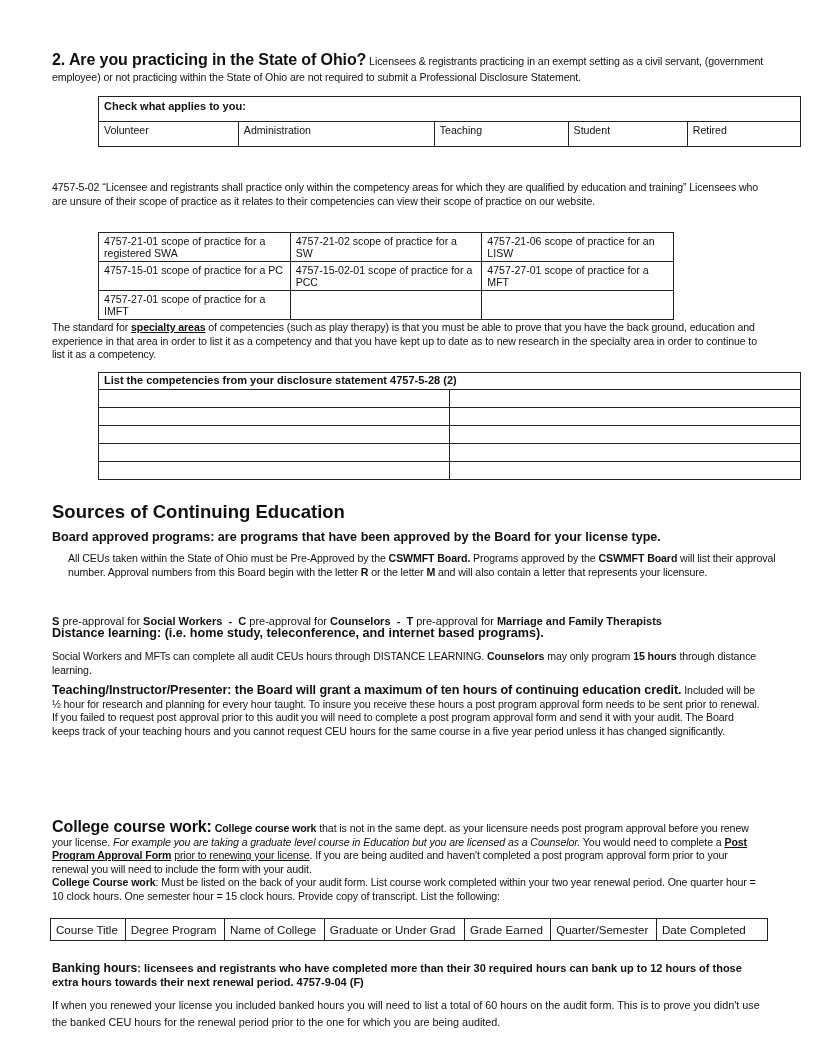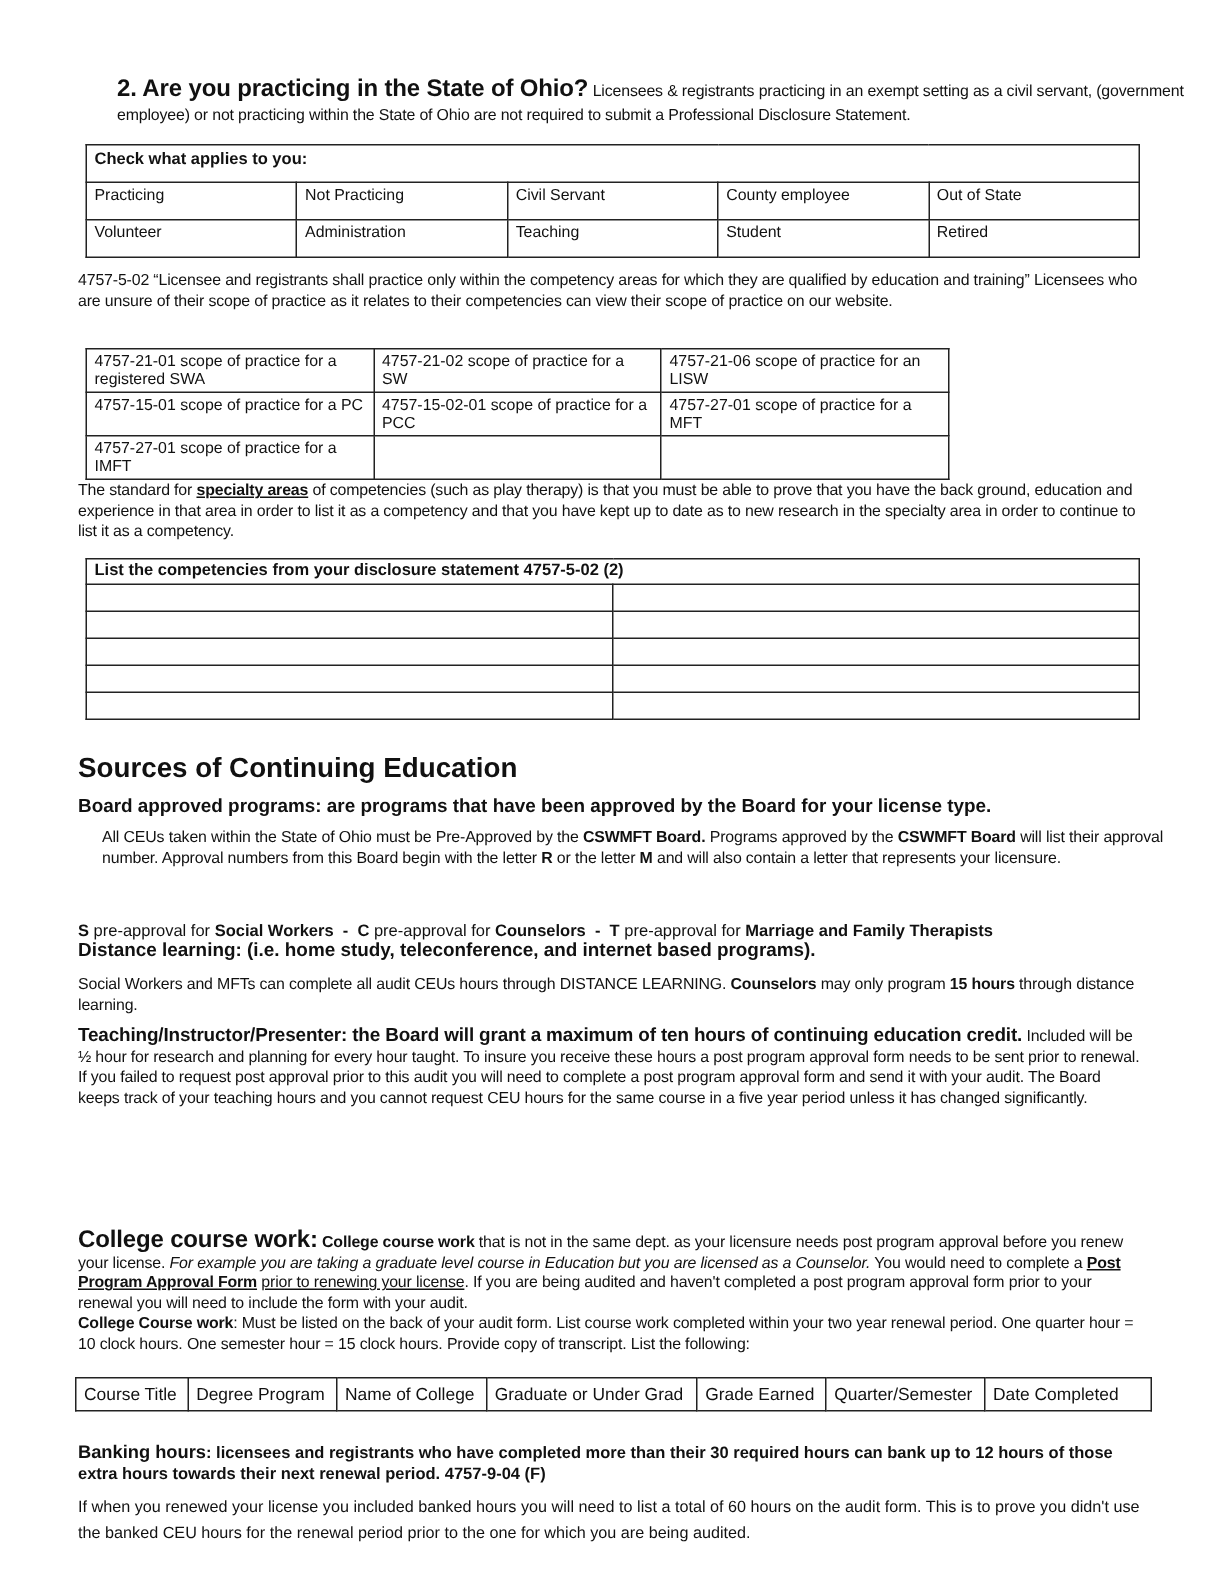--- a/index.html
+++ b/index.html
@@ -10,21 +10,21 @@
   .page { position: absolute; left: 52px; top: 52px; width: 712px; }
   .small { font-size: 10.6px; line-height: 13.6px; letter-spacing: -0.1px; }
   .h-q { font-size: 16px; font-weight: bold; }
   .b { font-weight: bold; }
   .u { text-decoration: underline; }
   .i { font-style: italic; }
   p { margin: 0; }
 
   table.grid { border-collapse: collapse; width: 100%; }
   table.grid td { border: 1px solid #222; vertical-align: top; padding: 2px 5px; font-size: 10.6px; line-height: 12px; }
-  .outer { border: 1.6px solid #222; }
+  .outer { border: 1.6px solid #222; margin-left: 41px; }
 
   #check-table { position: absolute; top: 44px; left: 5px; width: 703px; }
   #check-table td { height: 20px; }
   #check-table td.hdr { font-weight: bold; font-size: 11px; height: 19px; padding-top: 3px; }
 
   #scope-intro { position: absolute; top: 129px; left: 0; width: 712px; }
   #scope-table { position: absolute; top: 180px; left: 5px; width: 576px; }
   #scope-table td { height: 21px; }
 
   #specialty-para { position: absolute; top: 269px; left: 0; width: 712px; }
@@ -46,37 +46,30 @@
   #college-table td { font-size: 11.6px; padding: 4px 5px 3px 5px; white-space: nowrap; vertical-align: middle; height: 14px; }
   #banking-para { position: absolute; top: 909px; left: 0; width: 712px; font-size: 11px; line-height: 14px; }
   #banking-para .lead { font-size: 12.2px; font-weight: bold; }
   #banking-body { position: absolute; top: 945px; left: 0; width: 712px; font-size: 10.8px; line-height: 17px; }
 </style>
 </head>
 <body>
 
 <div class="page">
 
-  <p class="small" style="position:absolute;top:0;left:0;width:712px;line-height:16px;margin-left:26px;">
+  <p class="small" style="position:absolute;top:0;left:0;width:712px;line-height:16px;">
     <span class="h-q">2. Are you practicing in the State of Ohio?</span>
     <span>Licensees &amp; registrants practicing in an exempt setting as a civil servant, (government employee) or not practicing within the State of Ohio are not required to submit a Professional Disclosure Statement.</span>
   </p>
 
   <table class="grid outer" id="check-table">
     <tbody>
         <tr>
           <td colspan="5" class="hdr">Check what applies to you:</td>
         </tr>
-    <tr>
-      <td style="width:20%">Practicing</td>
-      <td style="width:20%">Not Practicing</td>
-      <td style="width:20%">Civil Servant</td>
-      <td style="width:20%">County employee</td>
-      <td style="width:20%">Out of State</td>
-    </tr>
     <tr>
       <td>Volunteer</td>
       <td>Administration</td>
       <td>Teaching</td>
       <td>Student</td>
       <td>Retired</td>
     </tr>
   </tbody>
     </table>
 
@@ -102,21 +95,21 @@
   </tbody>
     </table>
 
   <p class="small" id="specialty-para">
     <span>The standard for </span><span class="b u">specialty areas</span><span> of competencies (such as play therapy) is that you must be able to prove that you have the back ground, education and experience in that area in order to list it as a competency and that you have kept up to date as to new research in the specialty area in order to continue to list it as a competency.</span>
   </p>
 
   <table class="grid outer" id="comp-table">
     <tbody>
         <tr>
-          <td colspan="2" class="hdr">List the competencies from your disclosure statement 4757-5-02 (2)</td>
+          <td colspan="2" class="hdr">List the competencies from your disclosure statement 4757-5-28 (2)</td>
         </tr>
     <tr>
           <td style="width:50%"></td>
           <td></td>
         </tr>
     <tr>
           <td></td>
           <td></td>
         </tr>
     <tr>

